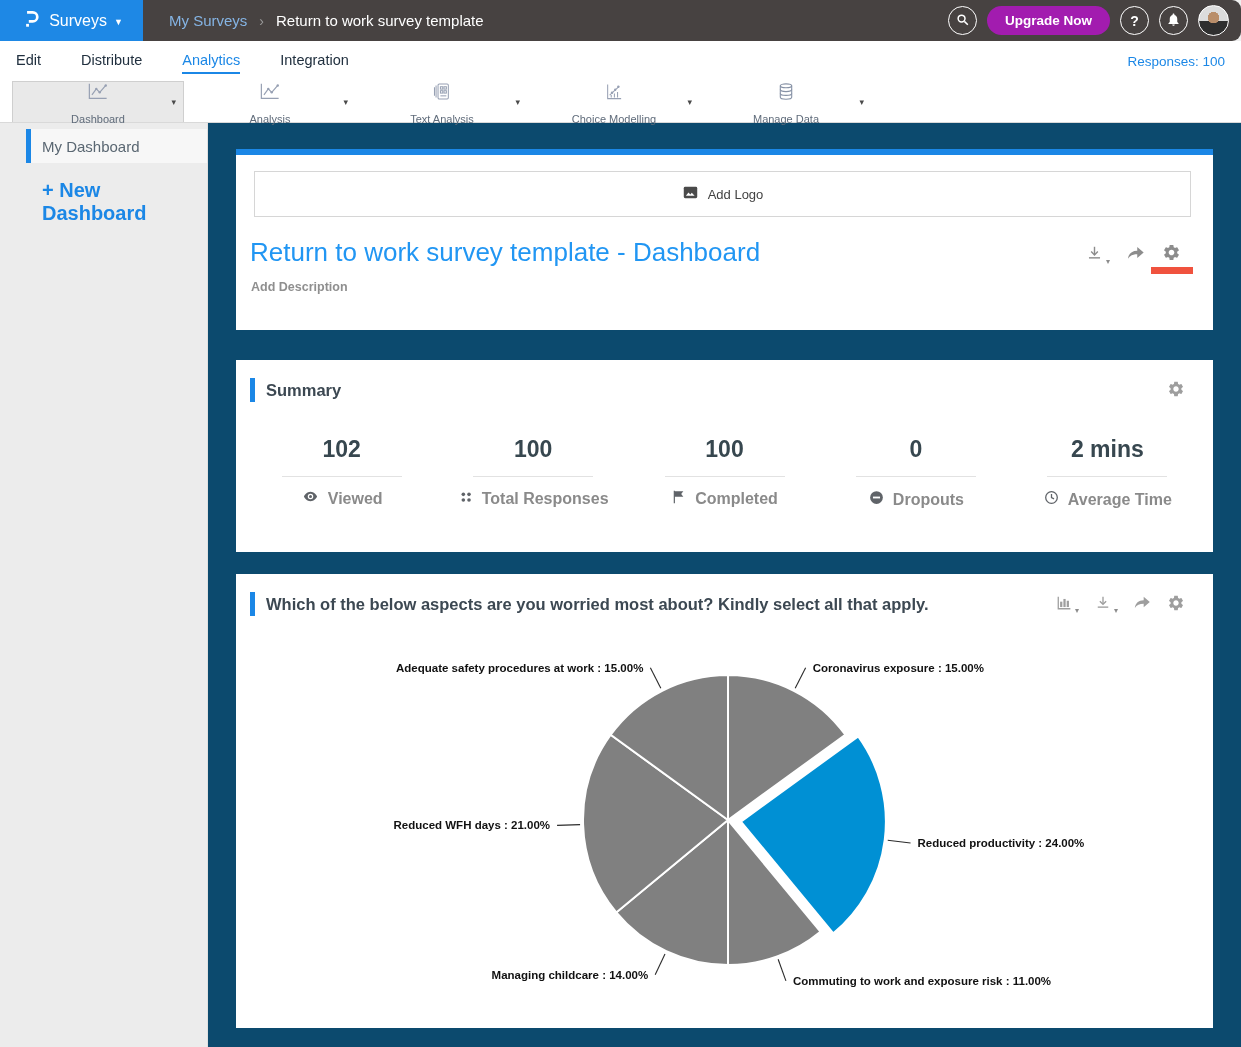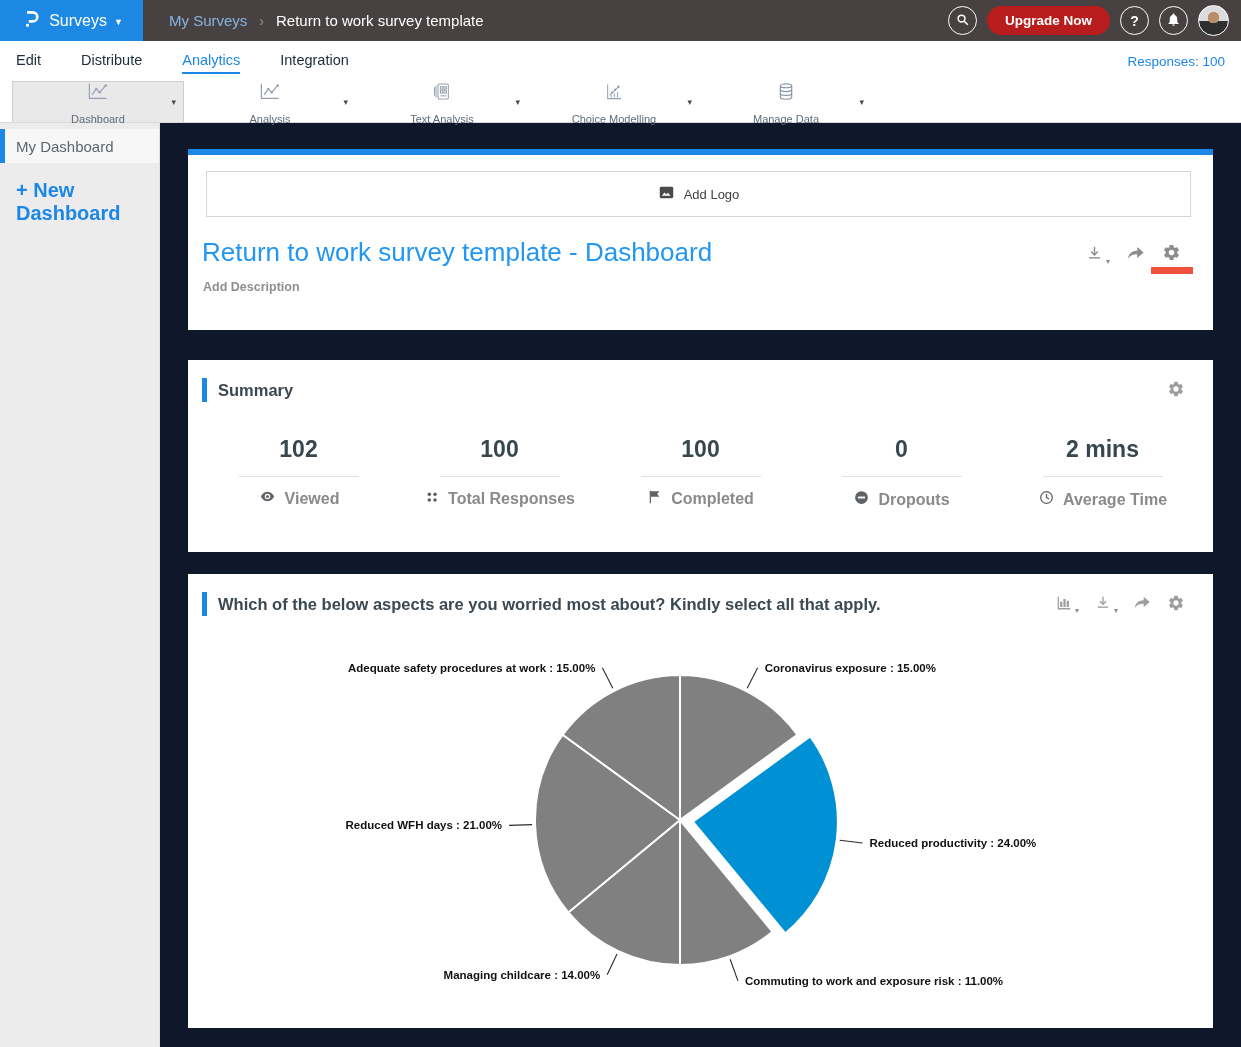--- a/index.html
+++ b/index.html
@@ -1,31 +1,31 @@
 <!DOCTYPE html>
 <html><head>
 <meta charset="utf-8">
 <style>
   * { margin:0; padding:0; box-sizing:border-box; }
   html,body { width:1241px; height:1047px; overflow:hidden; }
   body { font-family:"Liberation Sans", sans-serif; background:#efefef; color:#333; }
   .app { width:1241px; height:1047px; display:flex; flex-direction:column; }
 
   
-  .topbar { height:41px; background:#474241; display:flex; flex:0 0 41px; }
+  .topbar { height:41px; background:#474241; display:flex; flex:0 0 41px;border-radius:9px; }
   .brand { width:143px; height:41px; background:#1e88e5; display:flex; align-items:center; justify-content:center; gap:7px; cursor:pointer; }
   .brand-label { color:#fff; font-size:16px; }
   .brand-caret { color:#fff; font-size:9px; margin-top:2px; }
   .crumbs { display:flex; align-items:center; gap:12px; margin-left:26px; font-size:15px; }
   .crumb-parent { color:#85b4e4; cursor:pointer; }
   .crumb-sep { color:#9a9a9a; font-size:14px; }
   .crumb-current { color:#fff; }
   .topbar-right { margin-left:auto; display:flex; align-items:center; gap:10px; padding-right:12px; }
   .circle-btn { width:29px; height:29px; border-radius:50%; border:1.5px solid #fff; display:flex; align-items:center; justify-content:center; color:#fff; font-size:14px; font-weight:bold; cursor:pointer; background:transparent; }
-  .upgrade-btn { height:29px; padding:0 18px; border:none; border-radius:15px; background:#b91c1c; color:#fff; font-weight:bold; font-size:13.5px; cursor:pointer; font-family:"Liberation Sans",sans-serif; }
+  .upgrade-btn { height:29px; padding:0 18px; border:none; border-radius:15px; background:#a21caf; color:#fff; font-weight:bold; font-size:13.5px; cursor:pointer; font-family:"Liberation Sans",sans-serif; }
   .avatar { width:31px; height:31px; border-radius:50%; border:1.5px solid #fff; cursor:pointer;
             background: radial-gradient(circle at 50% 40%, #b98e6a 0 25%, rgba(0,0,0,0) 26%),
                         linear-gradient(#dcdcdc 52%, #2f2f2f 53%); }
 
   
   .subnav { height:40px; background:#fff; display:flex; align-items:center; padding:0 16px; flex:0 0 40px; }
   .subnav-items { display:flex; gap:40px; }
   .subnav-item { font-size:14.5px; color:#21303f; text-decoration:none; cursor:pointer; padding:4px 0; }
   .subnav-item.active { color:#1b87e6; border-bottom:2px solid #1b87e6; }
   .responses { margin-left:auto; color:#1b87e6; font-size:13.5px; }
@@ -33,26 +33,26 @@
   
   .toolbar { height:42px; background:#fff; border-bottom:1px solid #d9d9d9; display:flex; flex:0 0 42px; padding-left:12px; }
   .tool-item { width:172px; display:flex; align-items:stretch; position:relative; }
   .tool-cell { flex:1; display:flex; flex-direction:column; align-items:center; justify-content:center; gap:8px; cursor:pointer; padding-top:3px; }
   .tool-item.active .tool-cell { background:#e9e9e9; border:1px solid #cfcfcf; border-bottom:none; }
   .tool-label { font-size:11px; color:#5f6b7a; }
   .tool-caret { position:absolute; right:8px; top:50%; transform:translateY(-50%); font-size:9px; color:#4a4a4a; cursor:pointer; }
 
   
   .main { flex:1; display:flex; min-height:0; }
-  .sidebar { width:160px; background:#ececec; border-right:1px solid #e0e0e0; }
+  .sidebar { width:208px; background:#ececec; border-right:1px solid #e0e0e0;padding-left:26px; }
   .side-item { height:34px; display:flex; align-items:center; padding-left:16px; font-size:15px; color:#5a6772; cursor:pointer; margin-top:6px; }
   .side-item.active { background:#f7f7f7; border-left:5px solid #1b87e6; padding-left:11px; }
   .new-dash { margin:16px 0 0 16px; color:#1b87e6; font-size:20px; cursor:pointer;font-weight:bold; }
 
-  .content { flex:1; overflow:hidden; padding:26px 28px 0 28px; background:#0f172a; }
+  .content { flex:1; overflow:hidden; padding:26px 28px 0 28px; background:#0c4a6e; }
   .bluebar { height:6px; background:#1b87e6; }
   .panel { background:#fff; }
 
   
   .head-section { padding:16px 18px 36px 14px; }
   .addlogo-box { height:46px; border:1px solid #d6d6d6; display:flex; align-items:center; justify-content:center; gap:9px; cursor:pointer; margin:0 4px; }
   .addlogo-label { font-size:13px; color:#424242; }
   .title-row { display:flex; align-items:flex-start; margin-top:20px; padding:0 14px 0 0; }
   .dash-title { font-size:26px; color:#2196f3; font-weight:normal; cursor:pointer; }
   .title-actions { margin-left:auto; display:flex; align-items:center; gap:16px; padding-top:6px; }

